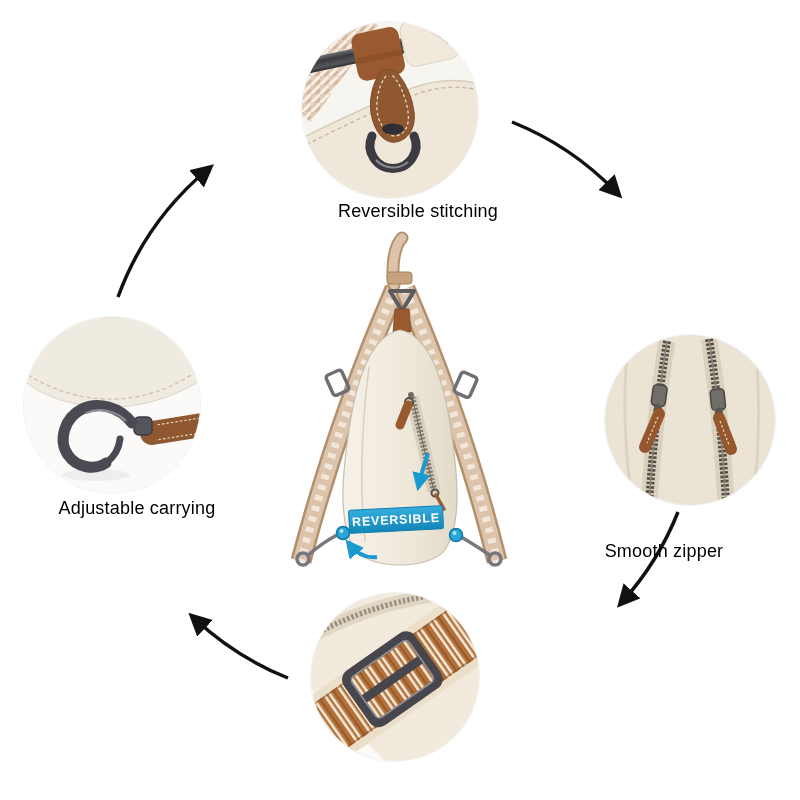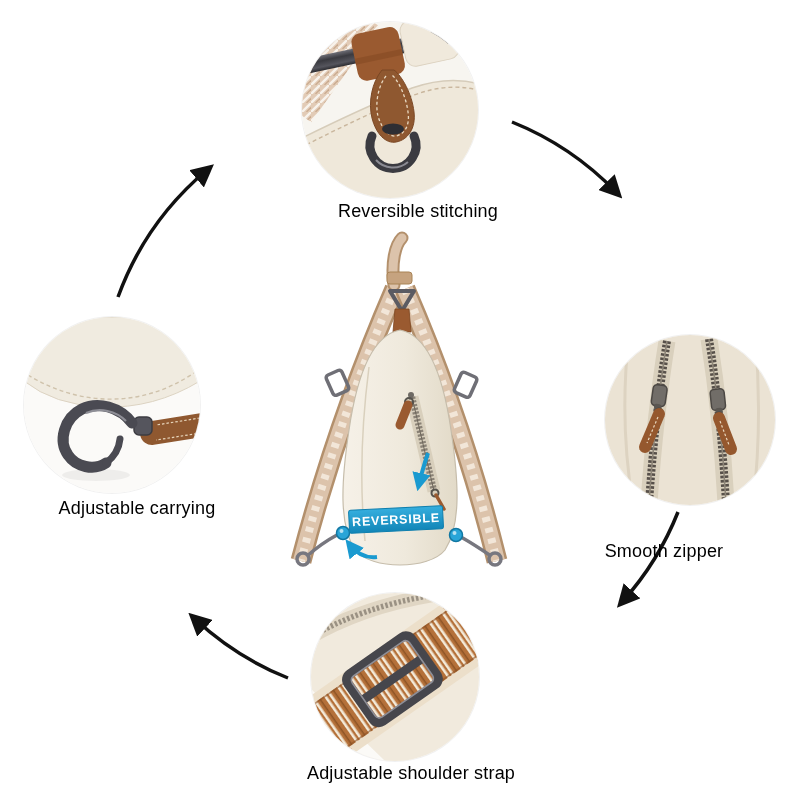--- a/index.html
+++ b/index.html
@@ -228,16 +228,15 @@
 
       <g transform="rotate(-3 151 294)">
         <rect x="104" y="283" width="94" height="23" rx="2" fill="url(#blueg)" stroke="#0f7fae" stroke-width="1"></rect>
         <text x="151" y="299" text-anchor="middle" fill="#ffffff" font-family="Liberation Sans, sans-serif" font-size="12.5" font-weight="bold" letter-spacing="0.8">REVERSIBLE</text>
       </g>
     </svg>
   </div>
 
   <div class="feature-label" style="left:290px;top:200px;width:256px;">Reversible stitching</div>
   <div class="feature-label" style="left:574px;top:497px;width:180px;margin-top:43px;">Smooth zipper</div>
-  <div class="feature-label" style="left:261px;top:762px;width:300px;">Adjustable shoulder strap</div>
   <div class="feature-label" style="left:27px;top:497px;width:220px;">Adjustable carrying</div>
 
 </div>
 
 </body></html>

